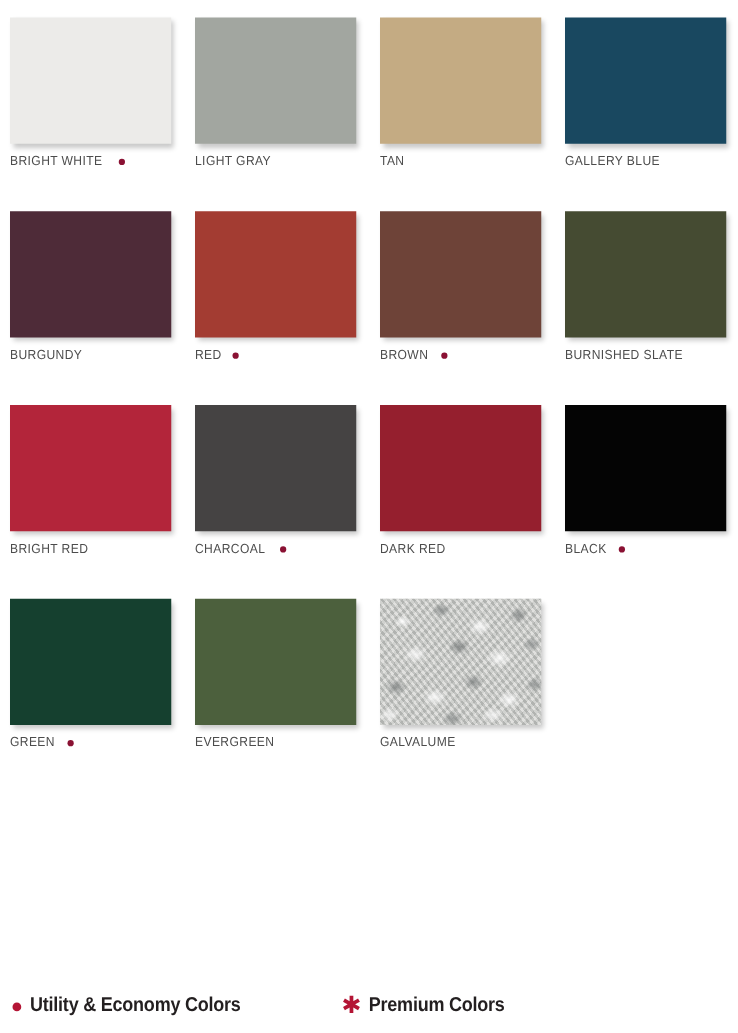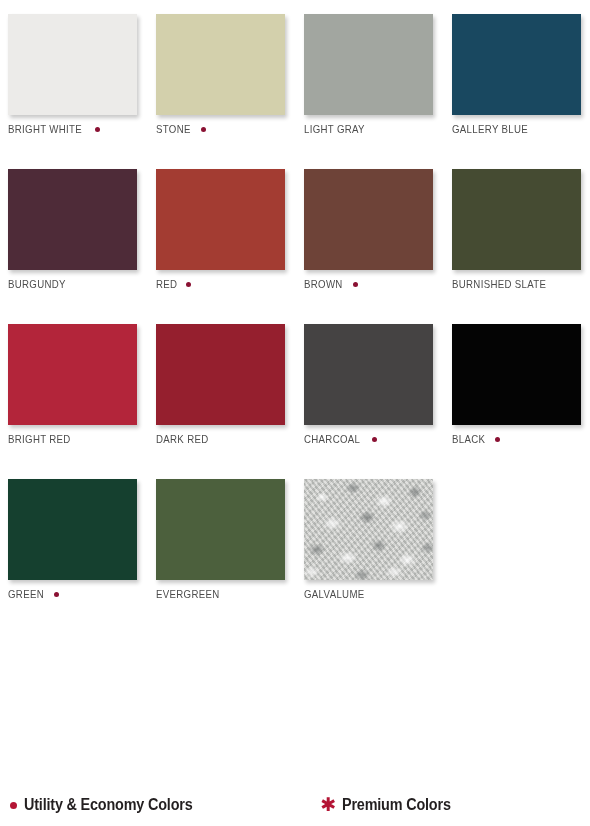--- a/index.html
+++ b/index.html
@@ -111,21 +111,20 @@
 
   .legend {
     position: absolute;
     left: 0;
     bottom: 12px;
     width: 590px;
     display: flex;
     align-items: center;
     padding-left: 10px;
     box-sizing: border-box;
-    gap: 47px;
   }
 
   .legend-item {
     display: flex;
     align-items: center;
     white-space: nowrap;
   }
   .legend-item.second { margin-left: 62px; }
 
   .legend-dot {
@@ -161,37 +160,36 @@
         <div class="swatch-wrap">
           <div class="swatch" style="background: rgb(236, 235, 233);"></div>
         </div>
         <div class="label-row">
           <span class="label">BRIGHT WHITE</span>
           <span class="marker dot"></span>
         </div>
       </div>
       <div class="cell">
         <div class="swatch-wrap">
-          <div class="swatch" style="background: rgb(211, 208, 172);"></div>
-        </div>
-        <div class="label-row">
-          <span class="label">STONE</span>
-          <span class="marker dot"></span>
-        </div>
-      </div>
-      <div class="cell">
-        <div class="swatch-wrap">
           <div class="swatch" style="background: rgb(162, 166, 160);"></div>
         </div>
         <div class="label-row">
           <span class="label">LIGHT GRAY</span>
         </div>
       </div>
       <div class="cell">
         <div class="swatch-wrap">
+          <div class="swatch" style="background: rgb(196, 171, 131);"></div>
+        </div>
+        <div class="label-row">
+          <span class="label">TAN</span>
+        </div>
+      </div>
+      <div class="cell">
+        <div class="swatch-wrap">
           <div class="swatch" style="background: rgb(25, 72, 96);"></div>
         </div>
         <div class="label-row">
           <span class="label">GALLERY BLUE</span>
         </div>
       </div>
       <div class="cell">
         <div class="swatch-wrap">
           <div class="swatch" style="background: rgb(78, 43, 56);"></div>
         </div>
@@ -228,33 +226,33 @@
       <div class="cell">
         <div class="swatch-wrap">
           <div class="swatch" style="background: rgb(179, 37, 58);"></div>
         </div>
         <div class="label-row">
           <span class="label">BRIGHT RED</span>
         </div>
       </div>
       <div class="cell">
         <div class="swatch-wrap">
+          <div class="swatch" style="background: rgb(69, 67, 67);"></div>
+        </div>
+        <div class="label-row">
+          <span class="label">CHARCOAL</span>
+          <span class="marker dot"></span>
+        </div>
+      </div>
+      <div class="cell">
+        <div class="swatch-wrap">
           <div class="swatch" style="background: rgb(149, 31, 46);"></div>
         </div>
         <div class="label-row">
           <span class="label">DARK RED</span>
-        </div>
-      </div>
-      <div class="cell">
-        <div class="swatch-wrap">
-          <div class="swatch" style="background: rgb(69, 67, 67);"></div>
-        </div>
-        <div class="label-row">
-          <span class="label">CHARCOAL</span>
-          <span class="marker dot"></span>
         </div>
       </div>
       <div class="cell">
         <div class="swatch-wrap">
           <div class="swatch" style="background: rgb(4, 4, 4);"></div>
         </div>
         <div class="label-row">
           <span class="label">BLACK</span>
           <span class="marker dot"></span>
         </div>

